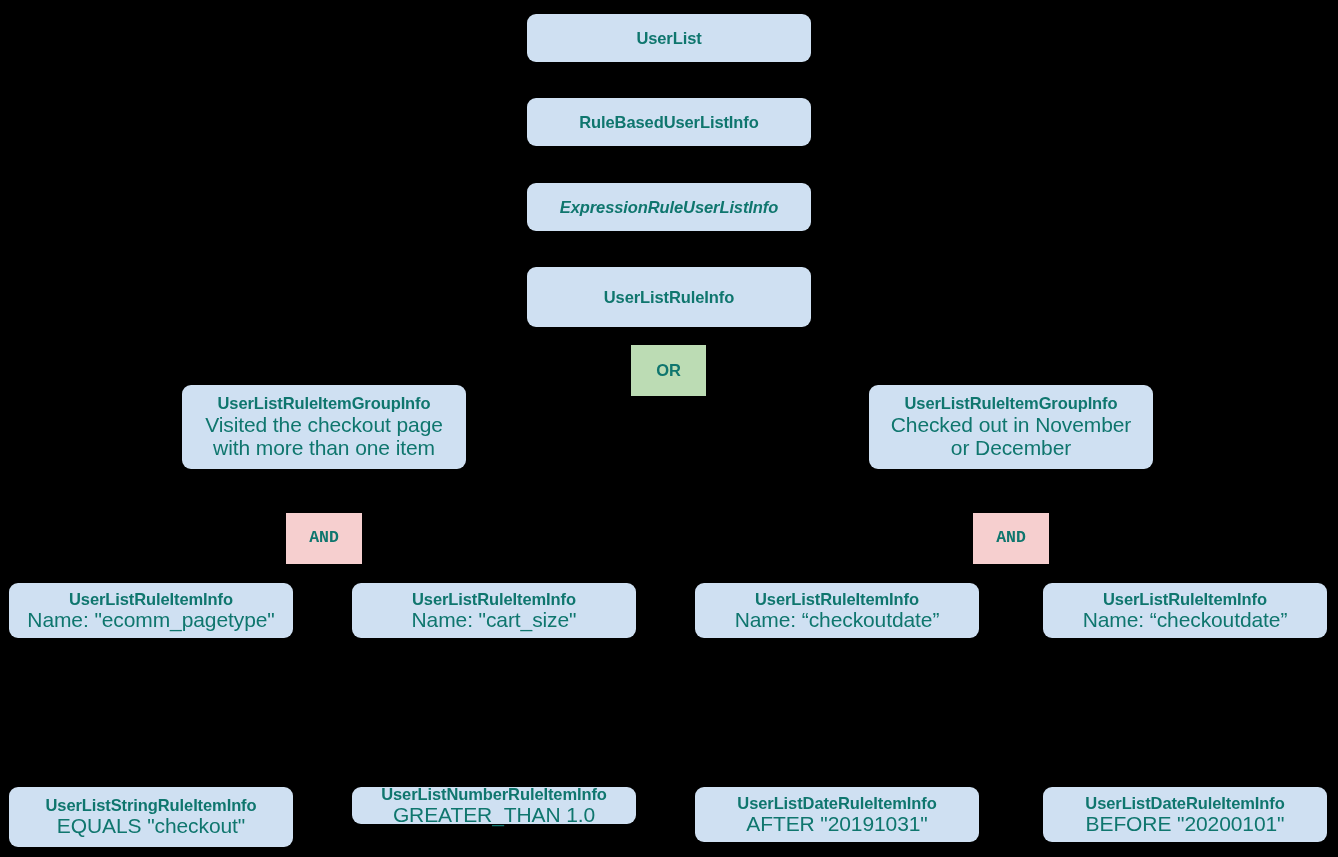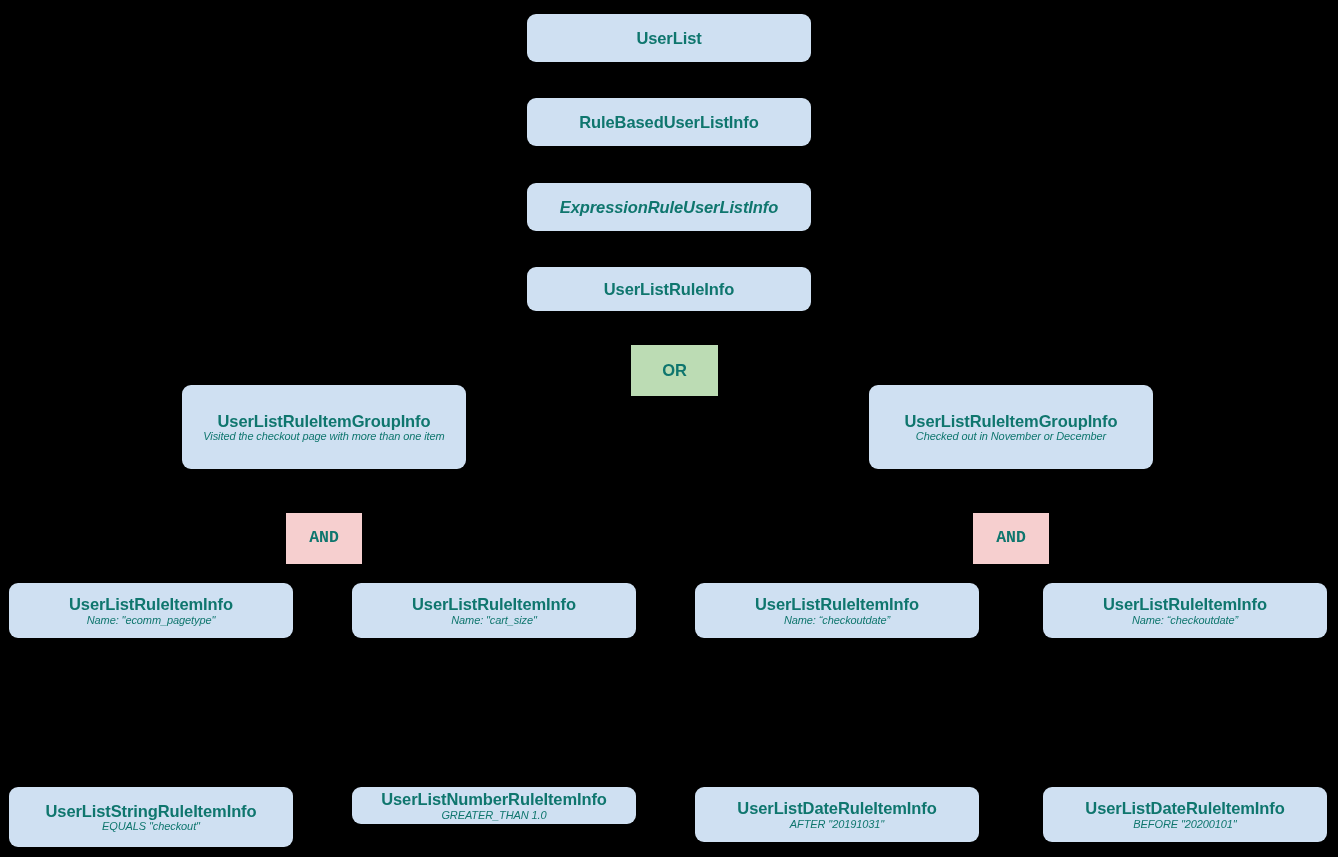--- a/index.html
+++ b/index.html
@@ -43,22 +43,21 @@
     background: #f6cfcf;
     font-family: Liberation Mono, monospace;
   }
   .n-title {
     font-weight: bold;
     font-size: 16.5px;
     letter-spacing: -0.1px;
     white-space: nowrap;
   }
   .n-sub {
-    font-style: italic;
-    font-size: 11px;
+    font-size: 21px;
     letter-spacing: -0.1px;
     padding: 0 10px;
   }
   .n-sub.nowrap {
     white-space: nowrap;
     padding: 0 6px;
   }
   .op-label {
     font-weight: bold;
     font-size: 16.5px;
@@ -111,25 +110,25 @@
   </div>
 
   <div class="node rounded" style="left:527px; top:98px; width:284px; height:48px;">
     <div class="n-title">RuleBasedUserListInfo</div>
   </div>
 
   <div class="node rounded" style="left:527px; top:183px; width:284px; height:48px;font-style:italic;">
     <div class="n-title">ExpressionRuleUserListInfo</div>
   </div>
 
-  <div class="node rounded" style="left:527px; top:267px; width:284px; height:44px;">
+  <div class="node rounded" style="left:527px; top:267px; width:284px; height:60px;">
     <div class="n-title">UserListRuleInfo</div>
   </div>
 
-  <div class="node op op-or" style="left:631px; top:345px; width:87px; height:51px;">
+  <div class="node op op-or" style="left:631px; top:345px; width:75px; height:51px;">
     <div class="op-label">OR</div>
   </div>
 
   <div class="node rounded" style="left:182px; top:385px; width:284px; height:84px;">
     <div class="n-title">UserListRuleItemGroupInfo</div>
     <div class="n-sub">Visited the checkout page with more than one item</div>
   </div>
 
   <div class="node rounded" style="left:869px; top:385px; width:284px; height:84px;">
     <div class="n-title">UserListRuleItemGroupInfo</div>

